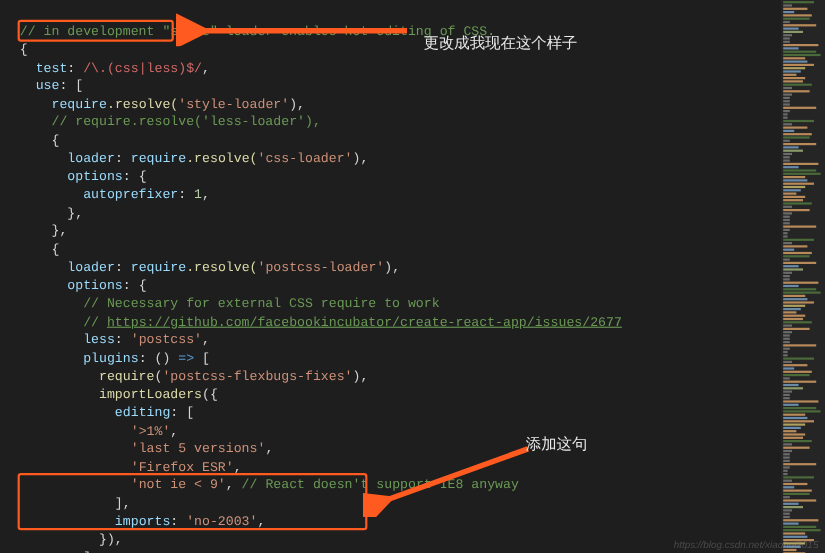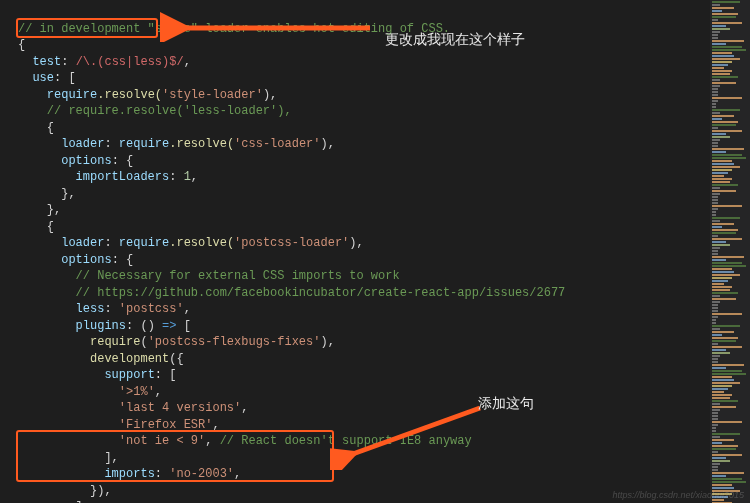--- a/index.html
+++ b/index.html
@@ -75,50 +75,50 @@
     .arrow-svg { position: absolute; pointer-events: none; }
     .watermark {
       position: absolute;
       right: 6px;
       bottom: 3px;
       font-size: 9px;
       color: rgba(200,200,200,0.25);
       font-family: Arial, sans-serif;
       font-style: italic;
     }
-    .url-underline { }
+    .url-underline { text-decoration: underline; }
   </style>
 </head>
 <body>
 
 <div class="editor">
 <span class="c-comment">// in development "style" loader enables hot editing of CSS.</span>
 <span class="c-punct">{</span>
   <span class="c-key">test</span><span class="c-punct">: </span><span class="c-regex">/\.(css|less)$/</span><span class="c-punct">,</span>
   <span class="c-key">use</span><span class="c-punct">: [</span>
     <span class="c-key">require</span><span class="c-func">.resolve(</span><span class="c-string">'style-loader'</span><span class="c-punct">),</span>
     <span class="c-comment">// require.resolve('less-loader'),</span>
     <span class="c-punct">{</span>
       <span class="c-key">loader</span><span class="c-punct">: </span><span class="c-key">require</span><span class="c-func">.resolve(</span><span class="c-string">'css-loader'</span><span class="c-punct">),</span>
       <span class="c-key">options</span><span class="c-punct">: {</span>
-        <span class="c-key">importLoaders</span><span class="c-punct">: </span><span class="c-num">1</span><span class="c-punct">,</span>
+        <span class="c-key">autoprefixer</span><span class="c-punct">: </span><span class="c-num">1</span><span class="c-punct">,</span>
       <span class="c-punct">},</span>
     <span class="c-punct">},</span>
     <span class="c-punct">{</span>
       <span class="c-key">loader</span><span class="c-punct">: </span><span class="c-key">require</span><span class="c-func">.resolve(</span><span class="c-string">'postcss-loader'</span><span class="c-punct">),</span>
       <span class="c-key">options</span><span class="c-punct">: {</span>
-        <span class="c-comment">// Necessary for external CSS imports to work</span>
+        <span class="c-comment">// Necessary for external CSS require to work</span>
         <span class="c-comment"><span>// </span><span class="url-underline">https://github.com/facebookincubator/create-react-app/issues/2677</span></span>
         <span class="c-key">less</span><span class="c-punct">: </span><span class="c-string">'postcss'</span><span class="c-punct">,</span>
         <span class="c-key">plugins</span><span class="c-punct">: () </span><span class="c-kw">=&gt;</span><span class="c-punct"> [</span>
           <span class="c-func">require</span><span class="c-punct">(</span><span class="c-string">'postcss-flexbugs-fixes'</span><span class="c-punct">),</span>
-          <span class="c-func">development</span><span class="c-punct">({</span>
-            <span class="c-key">support</span><span class="c-punct">: [</span>
+          <span class="c-func">importLoaders</span><span class="c-punct">({</span>
+            <span class="c-key">editing</span><span class="c-punct">: [</span>
               <span class="c-string">'&gt;1%'</span><span class="c-punct">,</span>
-              <span class="c-string">'last 4 versions'</span><span class="c-punct">,</span>
+              <span class="c-string">'last 5 versions'</span><span class="c-punct">,</span>
               <span class="c-string">'Firefox ESR'</span><span class="c-punct">,</span>
               <span class="c-string">'not ie &lt; 9'</span><span class="c-punct">, </span><span class="c-comment">// React doesn't support IE8 anyway</span>
             <span class="c-punct">],</span>
             <span class="c-key">imports</span><span class="c-punct">: </span><span class="c-string">'no-2003'</span><span class="c-punct">,</span>
           <span class="c-punct">}),</span>
         <span class="c-punct">],</span>
       
     
     
       

